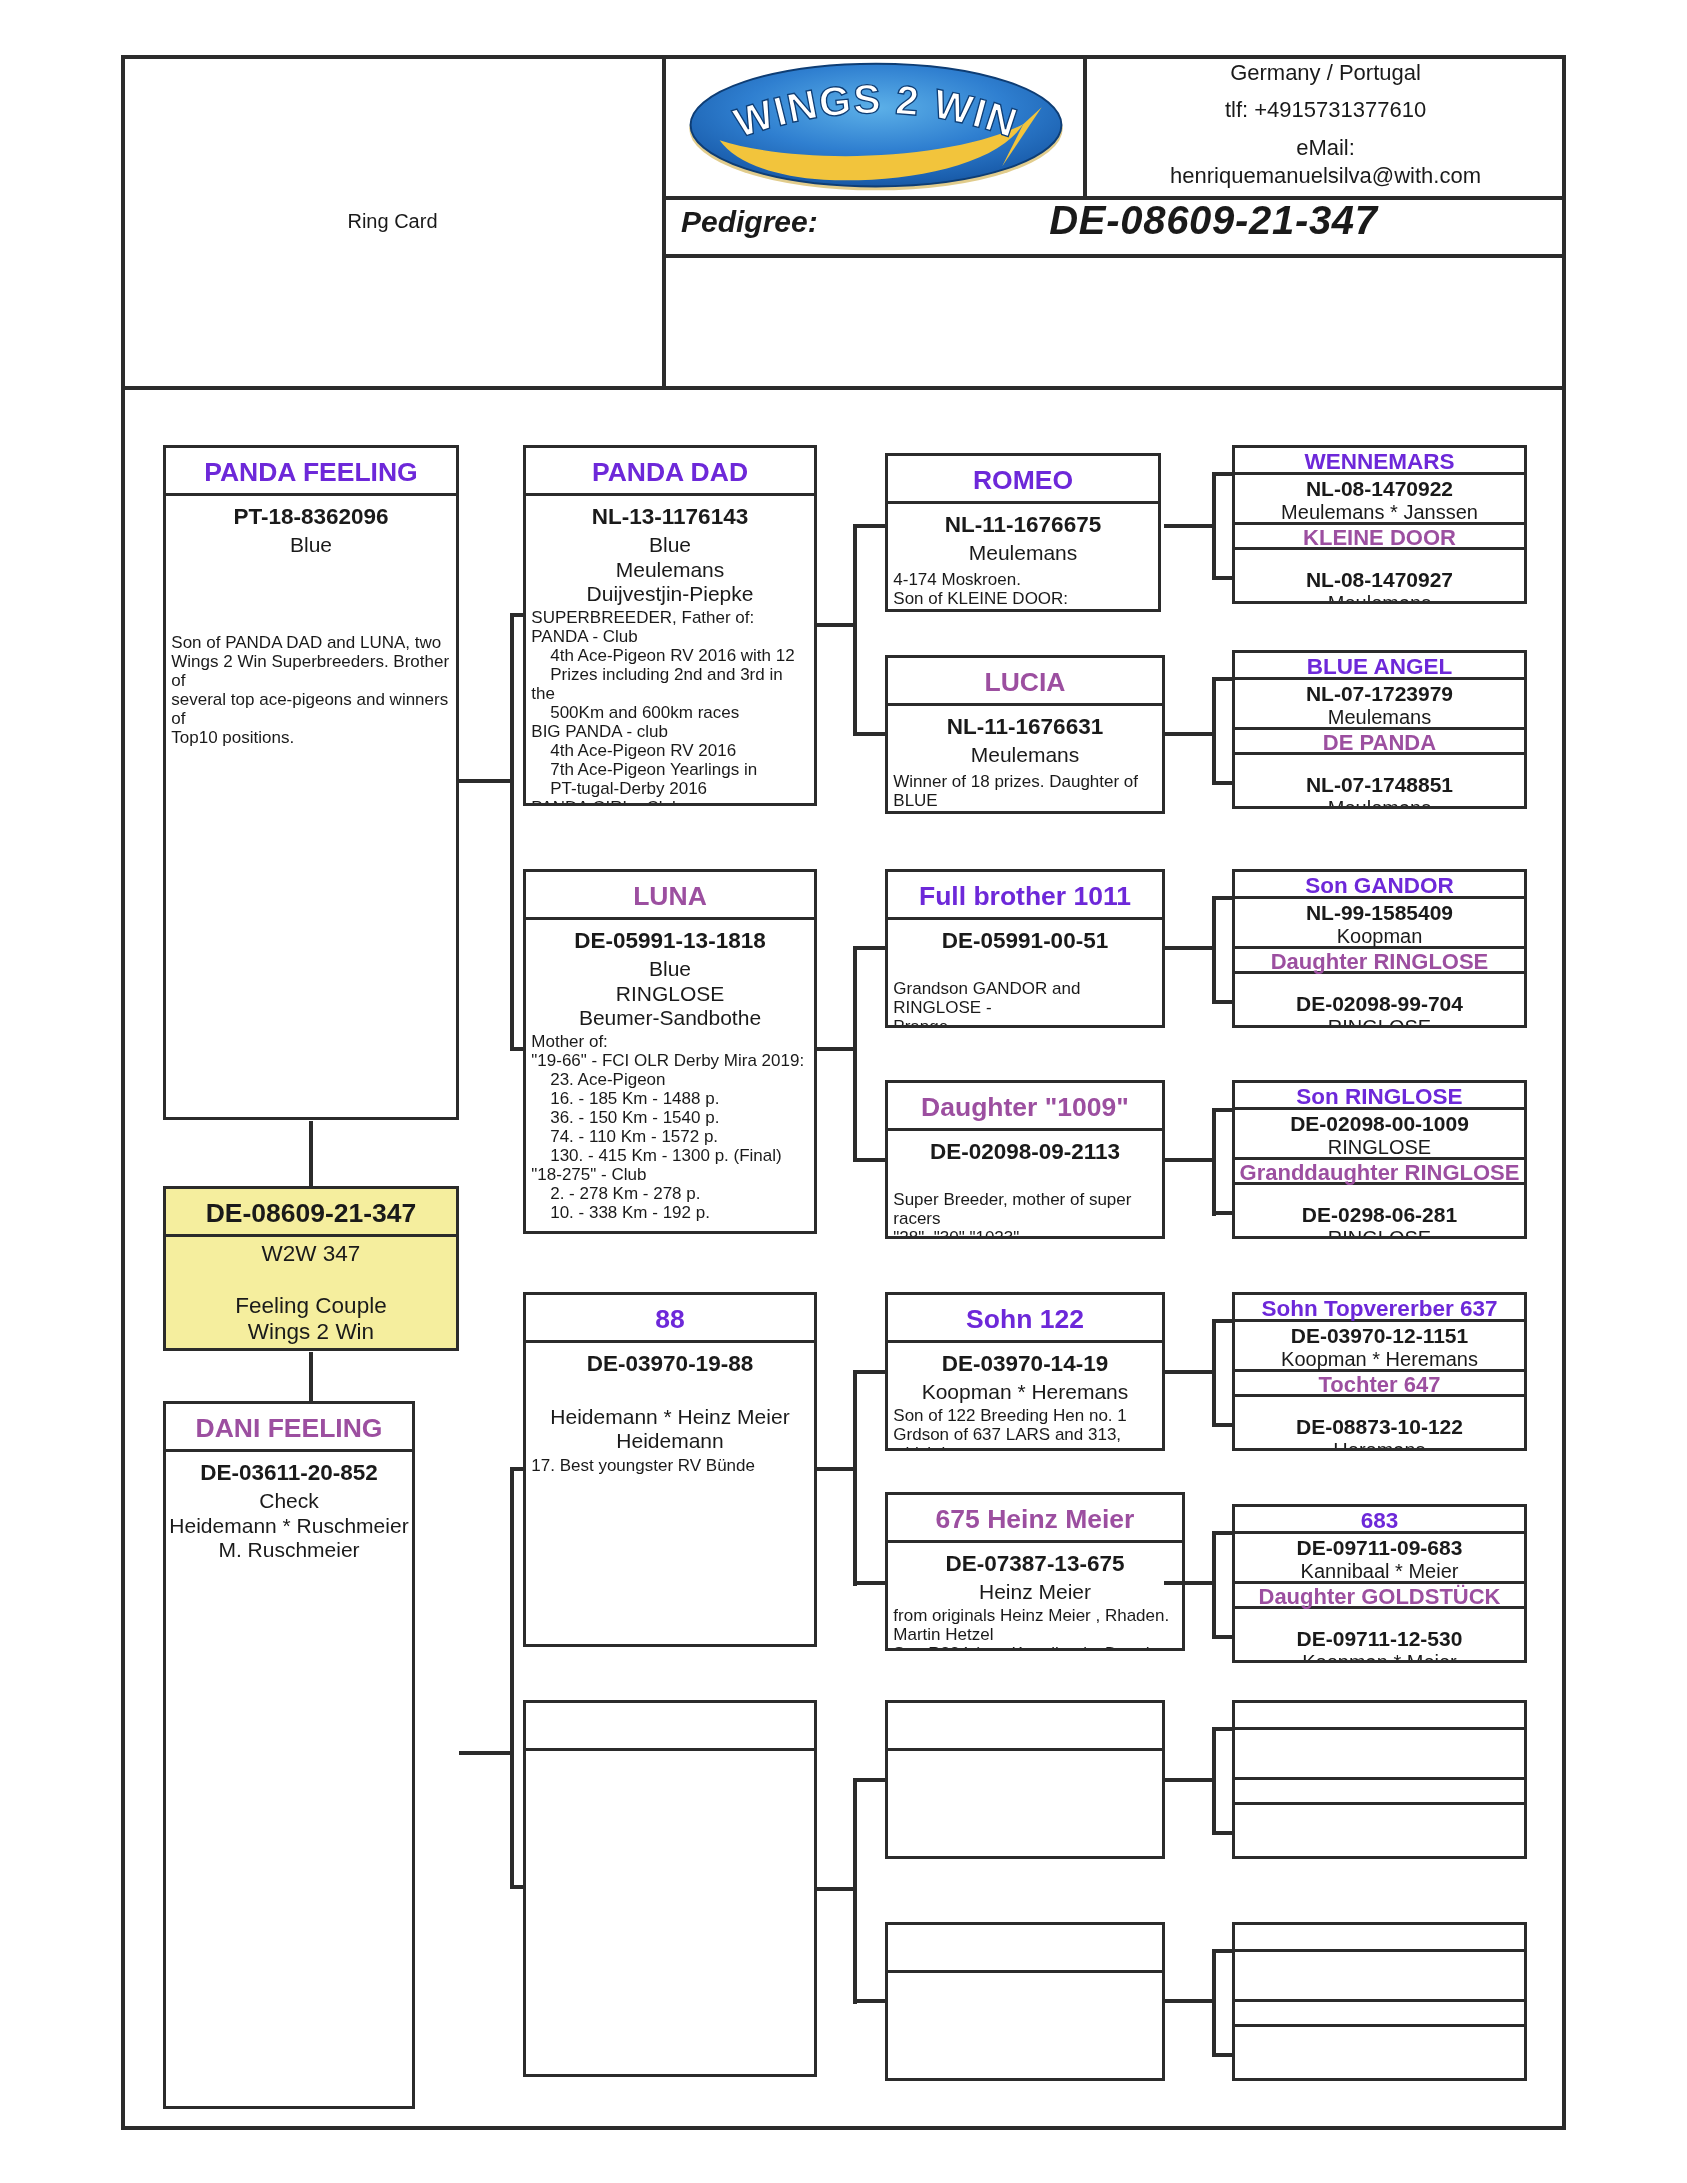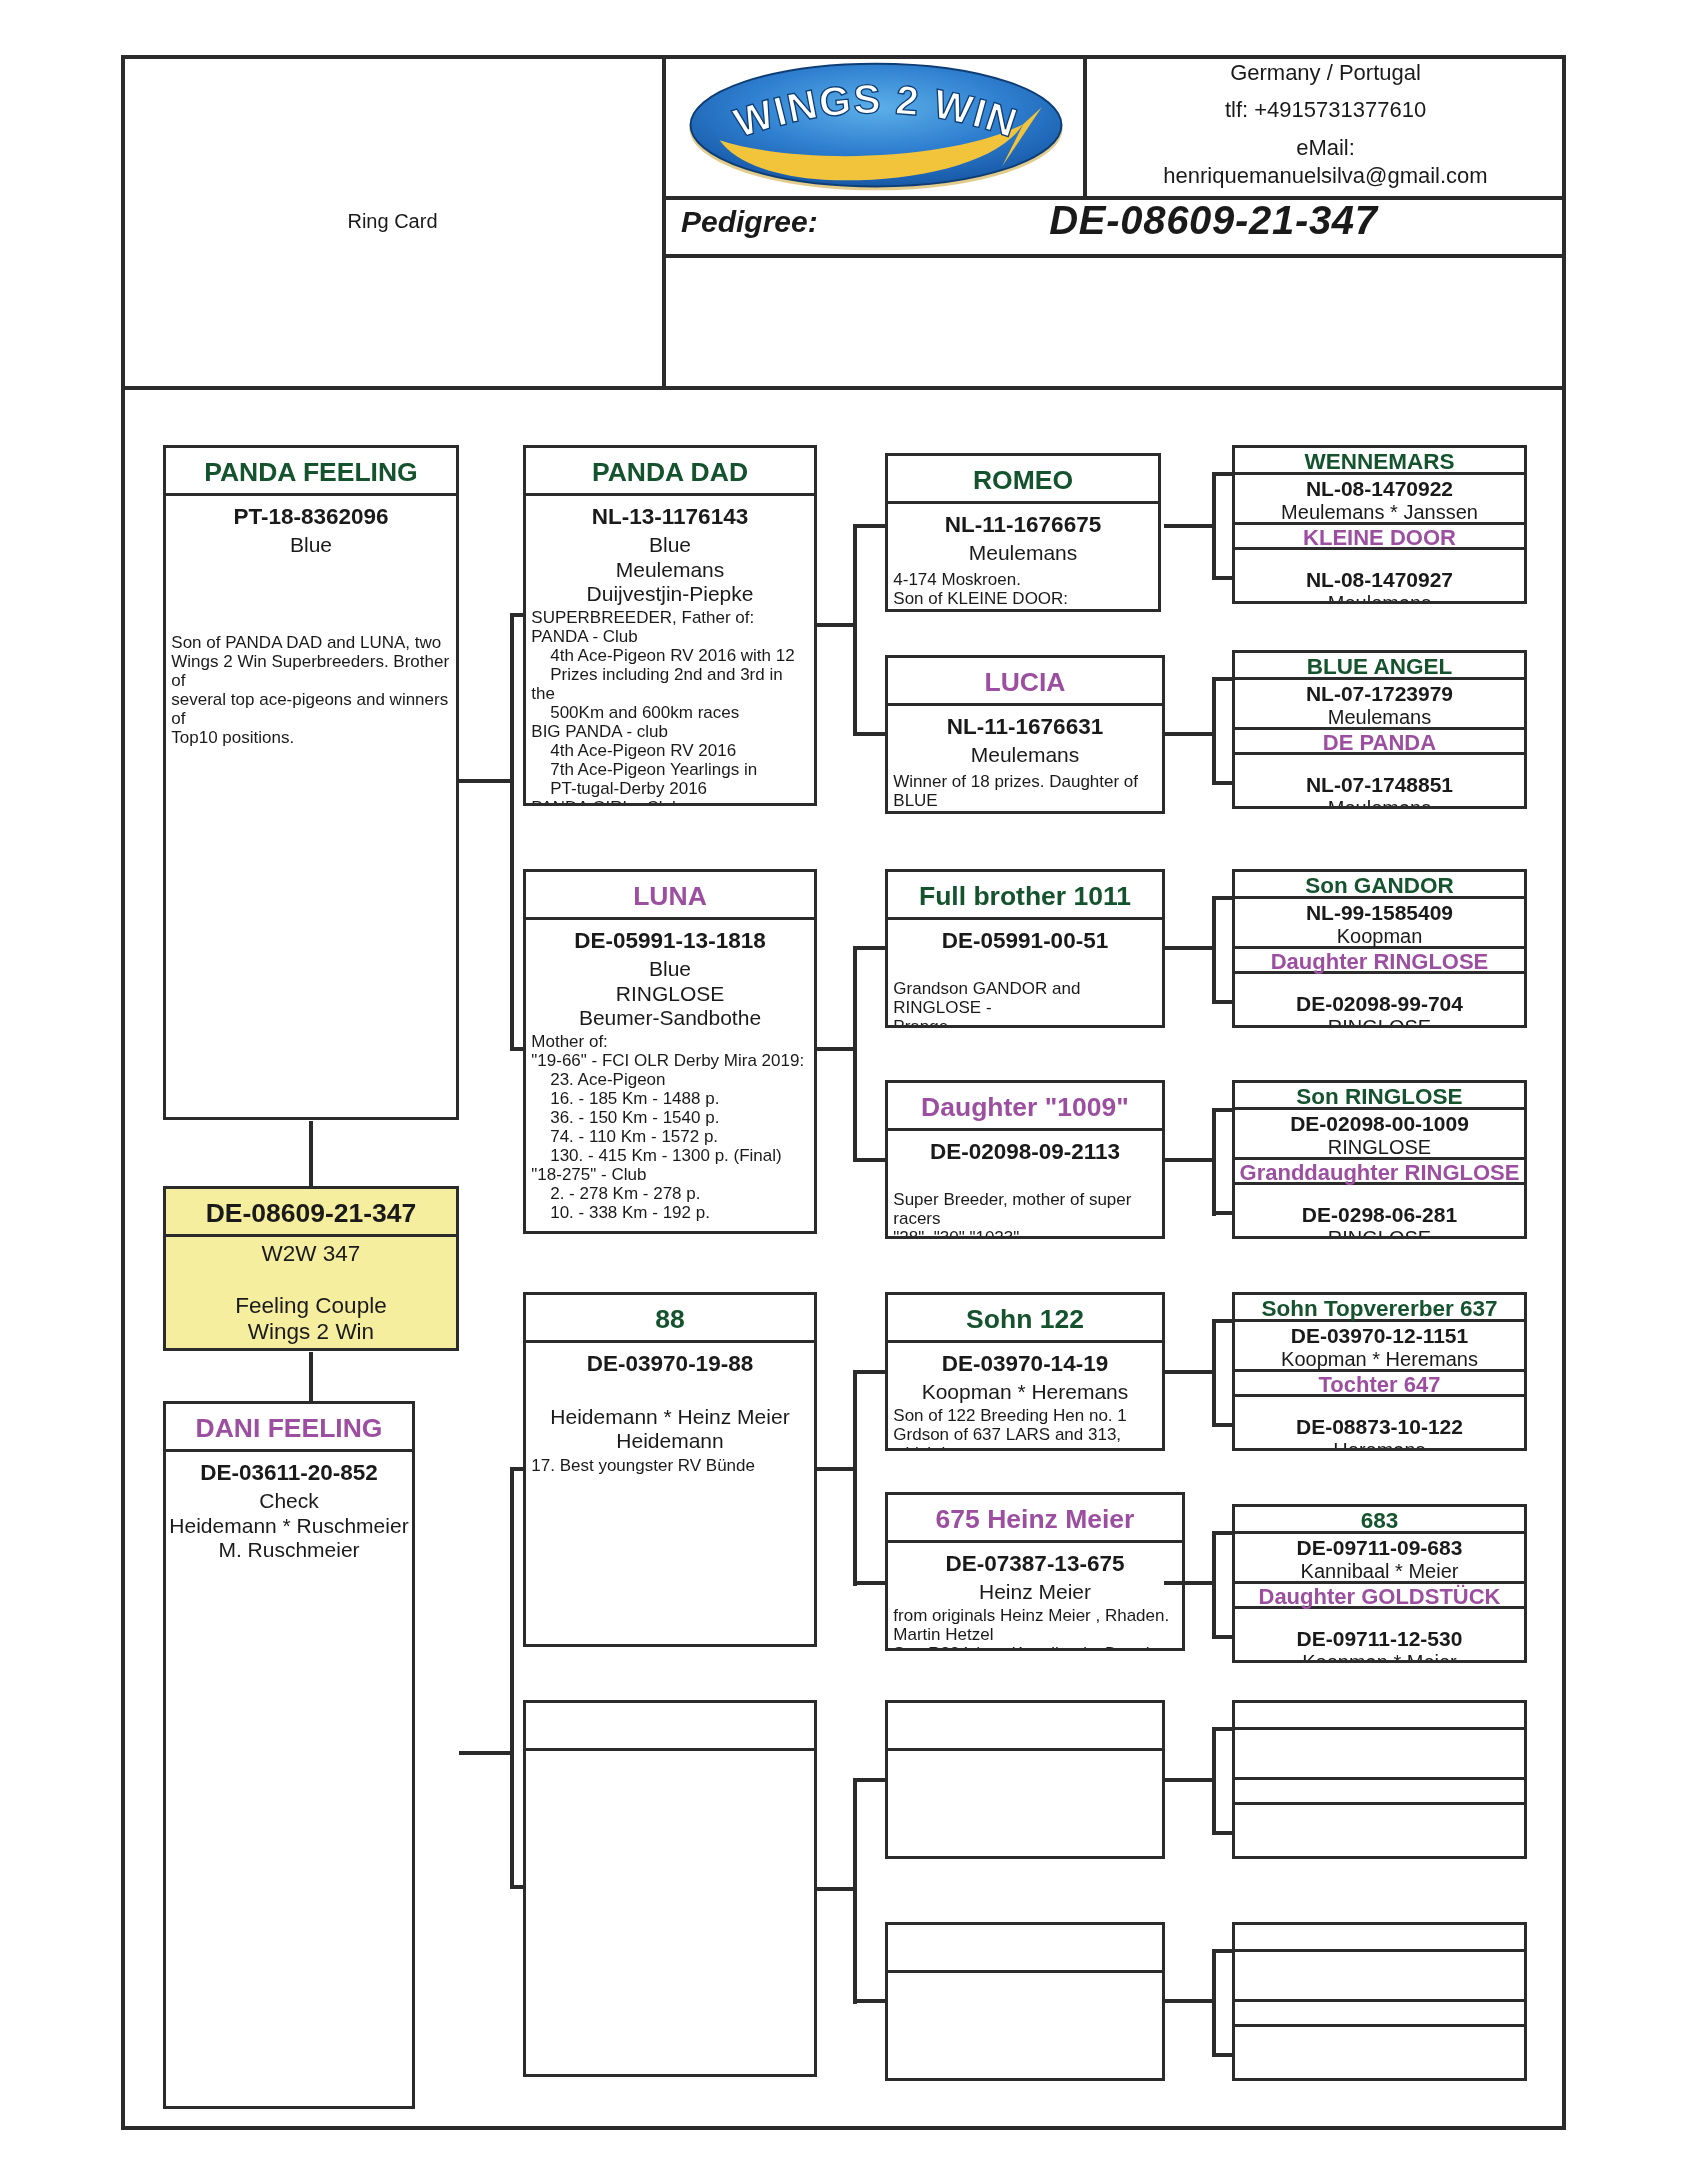--- a/index.html
+++ b/index.html
@@ -5,21 +5,21 @@
   * { box-sizing: border-box; margin: 0; padding: 0; }
   body { width: 1687px; height: 2183px; background: #ffffff; font-family: "Liberation Sans", sans-serif; color: #1a1a1a; }
   .page { position: relative; width: 1687px; height: 2183px; overflow: hidden; background: #fff; }
 
   .outer { position: absolute; left: 121px; top: 55px; width: 1445px; height: 2075px; border: 4px solid #2b2b2b; }
   .hline, .vline { position: absolute; background: #2b2b2b; }
 
   .box { position: absolute; border: 3.3px solid #2b2b2b; background: #fff; overflow: hidden; }
   .box.yellow { background: #f5ee9e; }
   .btitle { height: 48px; line-height: 49px; border-bottom: 3.3px solid #2b2b2b; text-align: center; font-weight: bold; font-size: 26.5px; white-space: nowrap; }
-  .blue { color: #14532d; }
+  .blue { color: #6d28d9; }
   .purple { color: #9c4fa0; }
   .ring { margin-top: 8px; text-align: center; font-weight: bold; font-size: 22.5px; line-height: 26.5px; }
   .names { text-align: center; font-size: 21px; line-height: 24.5px; white-space: pre-wrap; margin-top: 2.6px; }
   .names.big { font-size: 22.5px; line-height: 26px; margin-top: 4px; }
   .desc { font-size: 17px; line-height: 19px; white-space: pre-wrap; text-align: left; padding: 0 5.3px; }
 
   .gbox { position: absolute; border: 3.3px solid #2b2b2b; background: #fff; overflow: hidden; }
   .gt  { height: 26.5px; line-height: 28px; border-bottom: 3.3px solid #2b2b2b; font-weight: bold; font-size: 22.5px; text-align: center; white-space: nowrap; }
   .gc  { height: 50px; border-bottom: 3.3px solid #2b2b2b; text-align: center; padding-top: 2px; }
   .gt2 { height: 25px; line-height: 26.5px; border-bottom: 3.3px solid #2b2b2b; font-weight: bold; font-size: 22px; text-align: center; white-space: nowrap; }
@@ -70,21 +70,21 @@
       <text font-size="62" font-weight="bold" fill="#ffffff" stroke="#0e3d74" stroke-width="2" letter-spacing="2">
         <textPath href="#arc" startOffset="50%" text-anchor="middle">WINGS 2 WIN</textPath>
       </text>
     </svg>
   </div>
 
   <div class="contact">
     <div class="c1">Germany / Portugal</div>
     <div class="c2">tlf: +4915731377610</div>
     <div class="c3">eMail:</div>
-    <div class="c4">henriquemanuelsilva@gmail.com</div>
+    <div class="c4">henriquemanuelsilva@with.com</div>
   </div>
 
   <div class="pedlabel">Pedigree:</div>
   <div class="pedring">DE-08609-21-347</div>
 
   <div class="box" style="left:163px;top:445px;width:296px;height:675px">
     <div class="btitle blue">PANDA FEELING</div>
     <div class="ring">PT-18-8362096</div>
     <div class="names">Blue</div>
     <div class="desc" style="margin-top:75px">Son of PANDA DAD and LUNA, two

